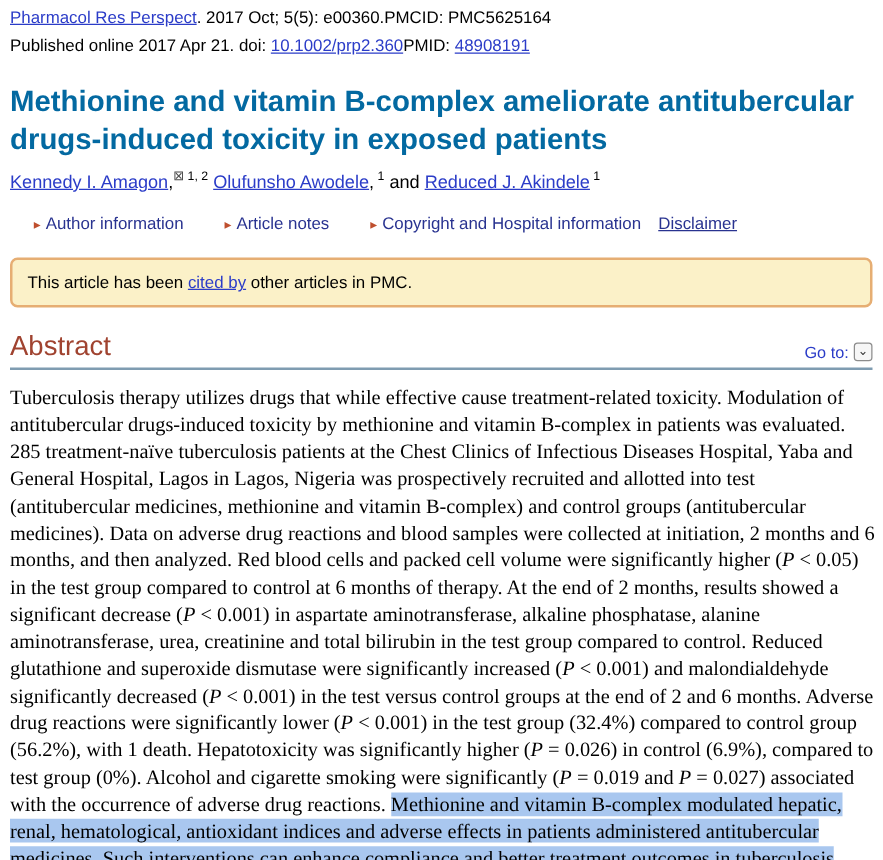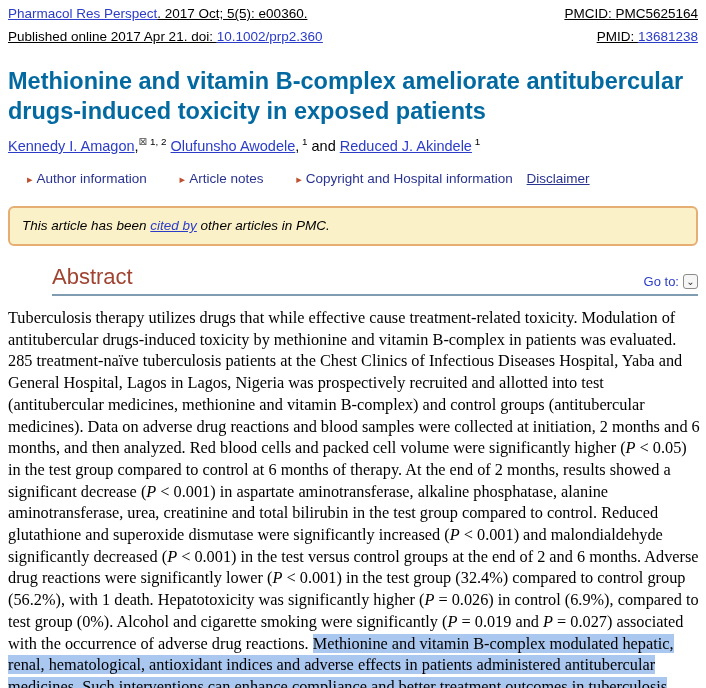--- a/index.html
+++ b/index.html
@@ -13,21 +13,21 @@
     --arrow:#bf4f2e;
   }
   *{margin:0;padding:0;box-sizing:border-box;}
   html,body{background:#fff;}
   body{
     width:706px;height:688px;overflow:hidden;
     padding:6px 8px 0 8px;
     font-family:"Liberation Sans", sans-serif;
     color:#000;
   }
-  .hdr-row{display:flex;justify-content:space-between;font-size:13.5px;line-height:16px;text-decoration:underline;}
+  .hdr-row{display:flex;font-size:13.5px;line-height:16px;}
   .hdr-row + .hdr-row{margin-top:7px;}
   a,.s-link{color:var(--link);text-decoration:underline;cursor:pointer;}
   h1{
     margin-top:21px;
     font-size:23.5px;line-height:30px;font-weight:bold;color:#0369a1;
   }
   .authors{margin-top:11px;font-size:14.5px;line-height:18px;}
   .s-sup{vertical-align:super;font-size:68%;line-height:0;text-align:right;}
   .s-mail{vertical-align:super;font-size:72%;line-height:0;color:#4a4a4a;font-family:"DejaVu Sans",sans-serif;text-decoration:none;}
   .s-i{font-style:italic;}
@@ -35,28 +35,27 @@
   .info-row{margin-top:15px;font-size:13.5px;line-height:17px;color:var(--info);}
   .info-item{margin-right:10px;cursor:pointer;margin-left:19px;}
   .tri{color:var(--arrow);font-family:"DejaVu Sans",sans-serif;font-size:11px;margin-right:4px;}
   .dis-link{color:var(--info);}
   .cited-banner{
     margin-top:18px;
     background:var(--banner-bg);
     border:2px solid var(--banner-border);
     border-radius:6px;
     padding:10px 12px;
-    font-size:13.5px;line-height:16px;font-style:italic;
+    font-size:13.5px;line-height:16px;
   }
   .abs-head{
     margin-top:19px;
     display:flex;justify-content:space-between;align-items:flex-end;
     border-bottom:2px solid var(--rule);
     padding-bottom:5px;
-    margin-left:44px;
   }
   .abs-head h2{font-size:22px;line-height:24px;font-weight:normal;color:var(--heading);}
   .goto{font-size:13px;color:var(--link);cursor:pointer;display:flex;align-items:flex-start;gap:4px;}
   .goto-icon{
     display:inline-flex;align-items:center;justify-content:center;
     width:15px;height:15px;border:1px solid #8c8c8c;border-radius:3px;
     background:#f6f6f6;color:#333;font-size:10px;line-height:1;
     font-family:"DejaVu Sans",sans-serif;
   }
   .abstract-body{
@@ -76,21 +75,21 @@
   <div>
     <span>PMCID: </span><span>PMC5625164</span>
   </div>
 </div>
 
 <div class="hdr-row">
   <div>
     <span>Published online 2017 Apr 21. doi: </span><a>10.1002/prp2.360</a>
   </div>
   <div>
-    <span>PMID: </span><a>13681238</a>
+    <span>PMID: </span><a>48908191</a>
   </div>
 </div>
 
 <h1>Methionine and vitamin B-complex ameliorate antitubercular drugs-induced toxicity in exposed patients</h1>
 
 <div class="authors"><span class="s-link">Kennedy I. Amagon</span><span>,</span><span class="s-mail">⊠</span><span class="s-sup"> 1, 2</span><span> </span><span class="s-link">Olufunsho Awodele</span><span>,</span><span class="s-sup"> 1</span><span> and </span><span class="s-link">Reduced J. Akindele</span><span class="s-sup"> 1</span></div>
 
 <div class="info-row">
   <span class="info-item"><span class="tri">▸</span><span>Author information</span></span>
   <span class="info-item"><span class="tri">▸</span><span>Article notes</span></span>

